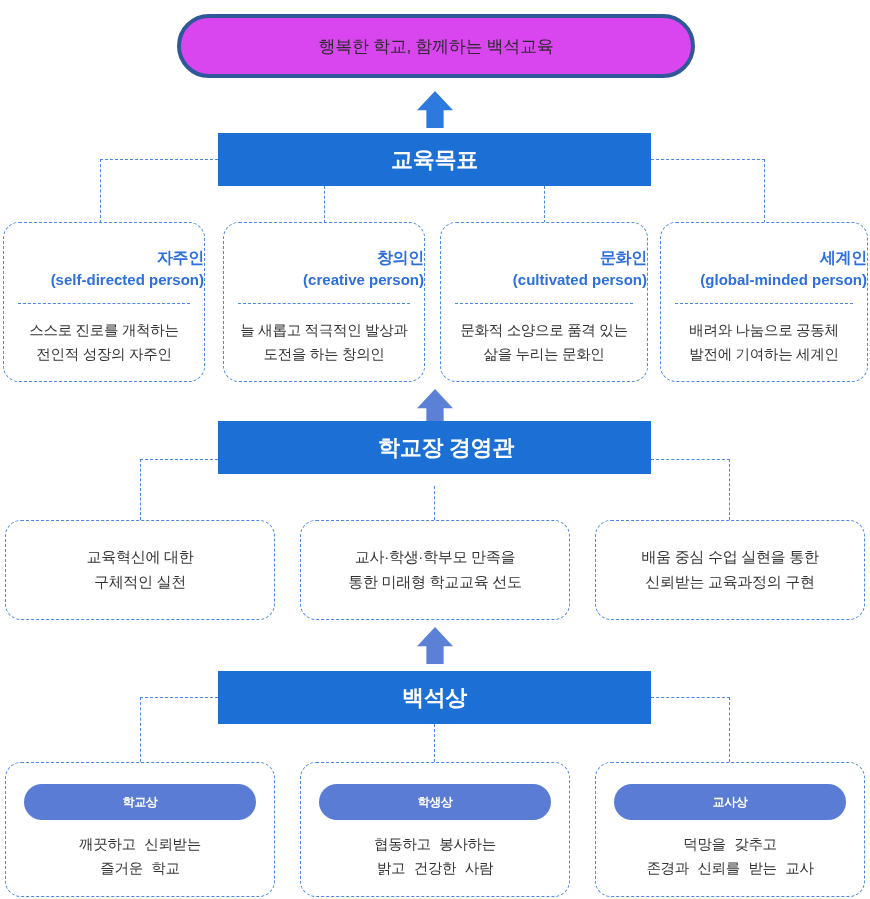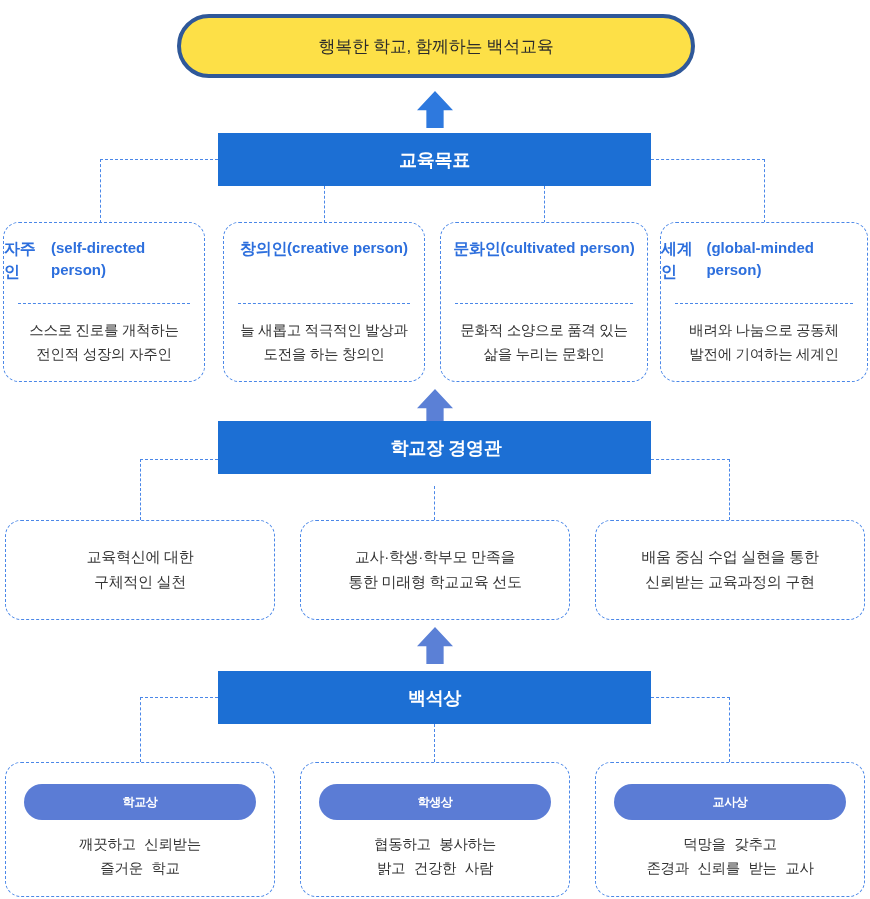--- a/index.html
+++ b/index.html
@@ -14,55 +14,55 @@
     background: #ffffff;
     overflow: hidden;
   }
   
   .vision-pill {
     position: absolute; left: 177px; top: 14px;
     width: 518px; height: 64px;
     border: 4px solid #2F5899;
     border-radius: 34px;
     display: flex; align-items: center; justify-content: center;
-    background: #fde047;
+    background: #d946ef;
   }
   .vision-pill span {
     font-size: 17px; font-weight: 500; color: #2b2b2b; letter-spacing: -0.3px;
   }
   
   .up-arrow {
     position: absolute; left: 417px; width: 36px; height: 37px;
     clip-path: polygon(50% 0%, 100% 52%, 74% 52%, 74% 100%, 26% 100%, 26% 52%, 0% 52%);
   }
   .arrow-bright { background: #2E79DE; }
   .arrow-muted  { background: #5B80D6; }
   
   .banner {
     position: absolute; left: 218px; width: 433px; height: 53px;
     background: #1C6FD4;
     display: flex; align-items: center; justify-content: center;
   }
-  .banner span { color: #ffffff; font-size: 18px; font-weight: 700; letter-spacing: -0.3px; }
+  .banner span { color: #ffffff; font-size: 22px; font-weight: 700; letter-spacing: -0.3px; }
   
   .conn-h { position: absolute; height: 0; border-top: 1px dashed #4A87E8; }
   .conn-v { position: absolute; width: 0; border-left: 1px dashed #4A87E8; }
   
   .obox {
     position: absolute;
     border: 1px dashed #4A87E8;
     border-radius: 16px;
     background: #fff;
     display: flex; flex-direction: column;
   }
   
   .row1 { top: 222px; height: 160px; }
   .obox-head {
     height: 76px; padding-top: 14px;
-    display: flex; flex-direction: row; align-items: flex-start; justify-content: center;
+    display: flex; flex-direction: column; align-items: flex-end; justify-content: center;
     line-height: 1.45;
   }
   .obox-title { color: #2D6FDD; font-size: 16px; font-weight: 700; letter-spacing: -0.3px; }
   .obox-sub   { color: #2D6FDD; font-size: 15px; font-weight: 600; }
   .obox-divider { border-top: 1px dashed #4A87E8; margin: 4px 14px 0; }
   .obox-body {
     flex: 1; display: flex; flex-direction: column;
     align-items: center; justify-content: center;
     color: #333333; font-size: 14.5px; line-height: 1.65; letter-spacing: -0.3px;
   }

